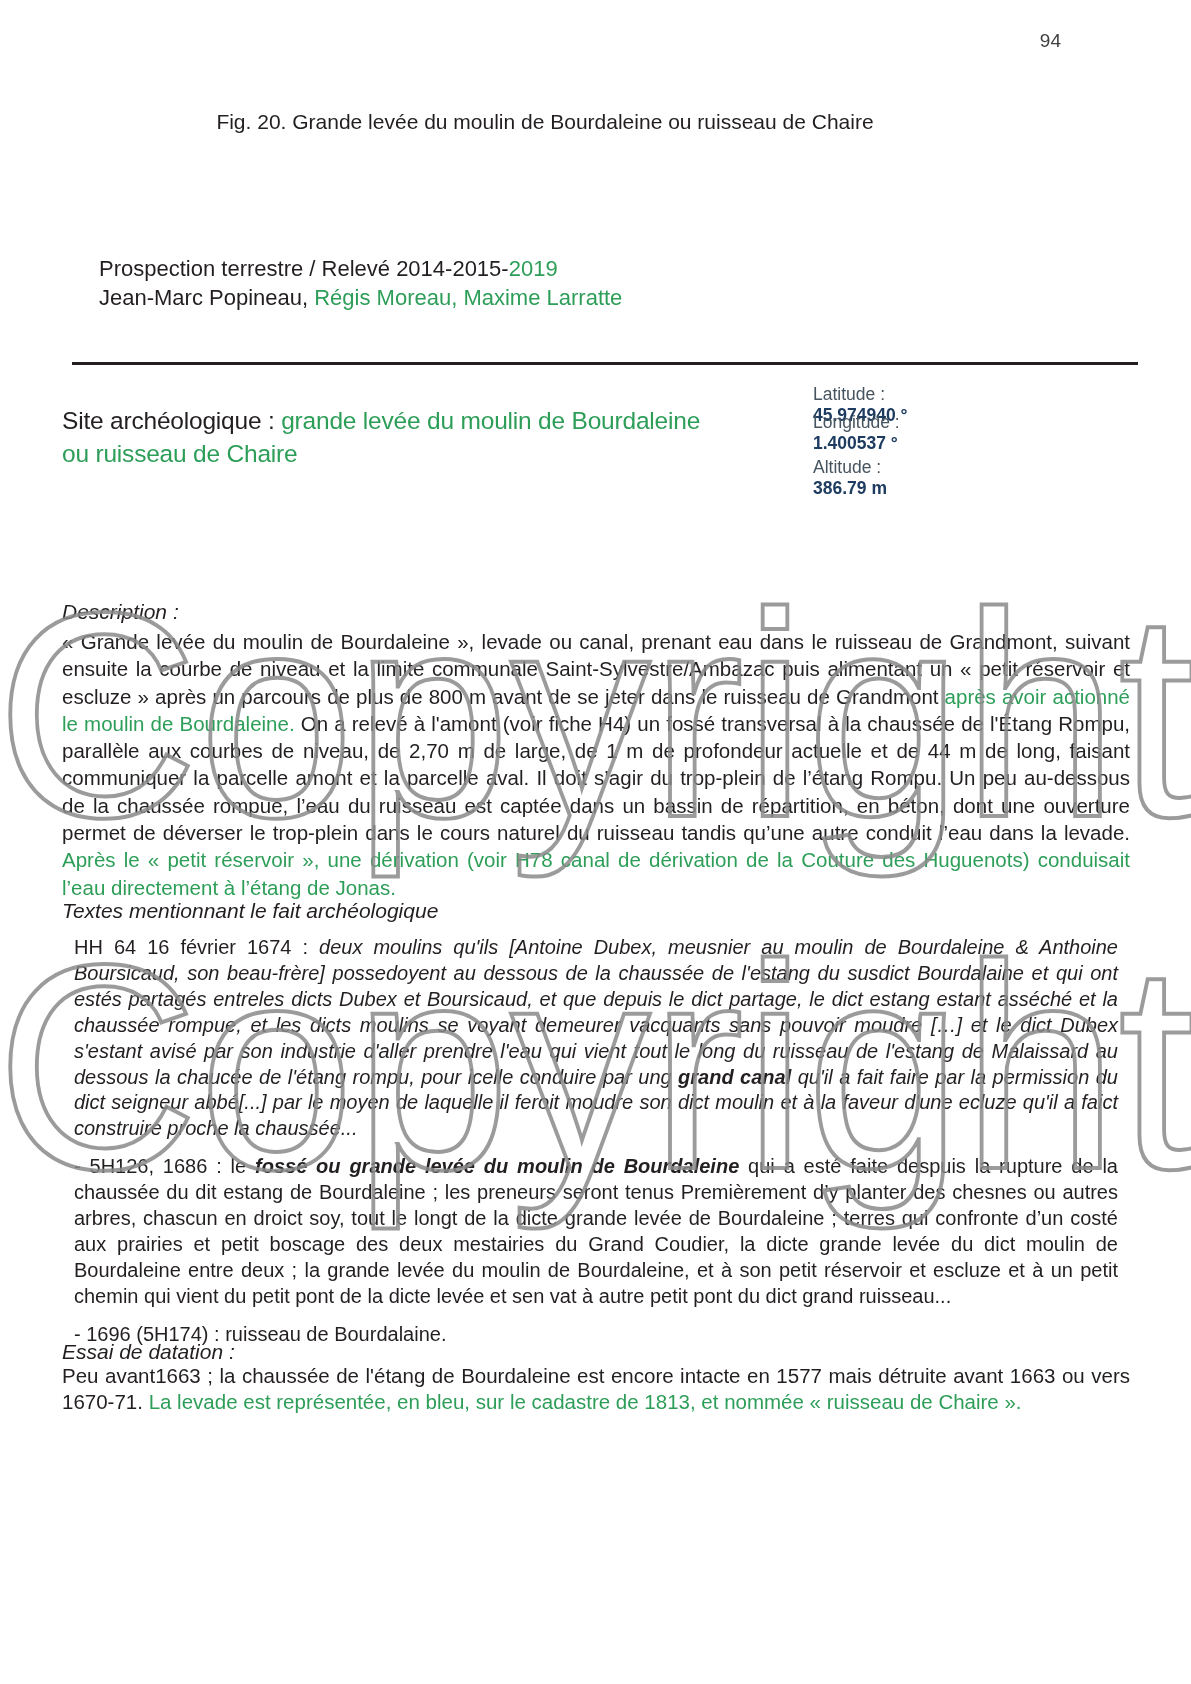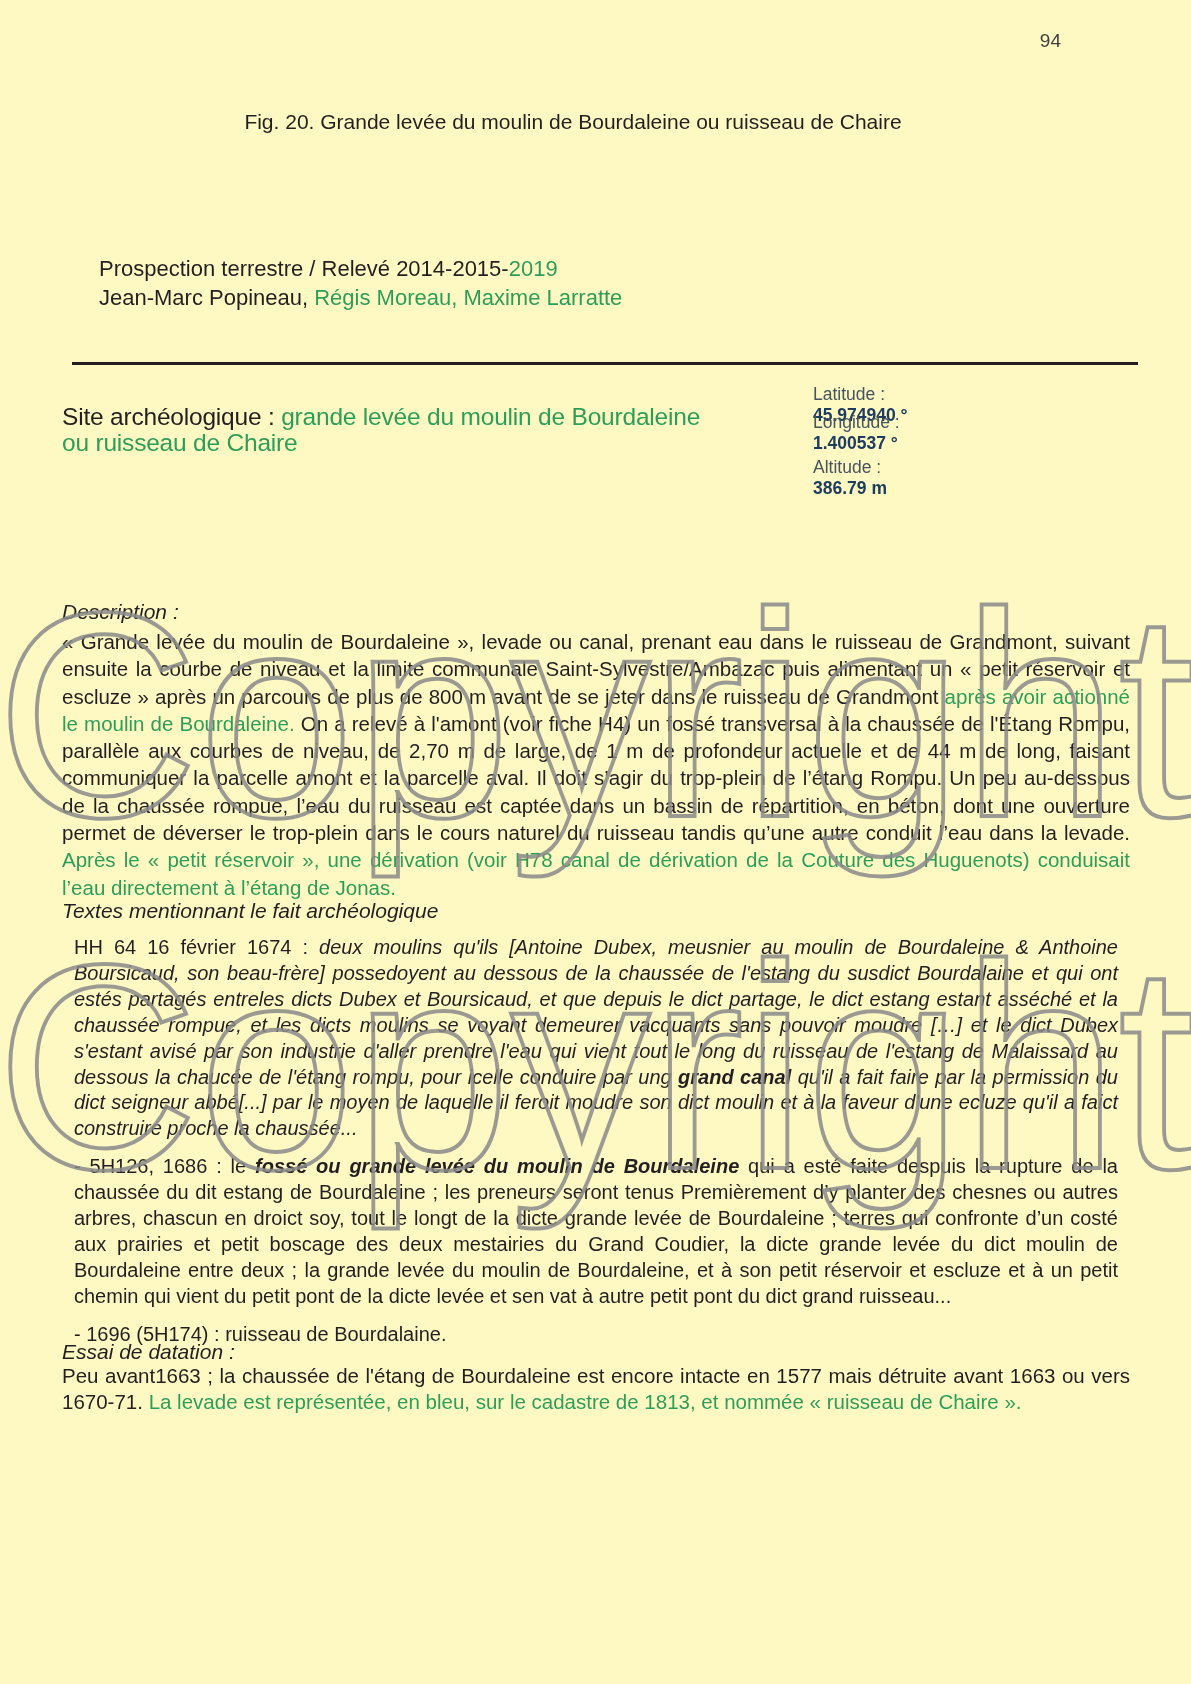--- a/index.html
+++ b/index.html
@@ -1,34 +1,34 @@
 <!DOCTYPE html>
 <html style="--ink: #231f20; --green: #2d9e58; --navy-label: #46545f; --navy-value: #1d3c60; --badge-ring: #2a61ad; --badge-text: #4372c2; --wm: #8a8a8a;"><head>
 <meta charset="utf-8">
 <style>
   html,body{margin:0;padding:0;background:#e8e8e8;}
   .page{
     position:relative;
     width:1191px;height:1684px;
-    background:#fef9c3;
+    background:#ffffff;
     margin:0 auto;
     overflow:hidden;
     color:var(--ink,#231f20);
     font-family:"Liberation Sans",sans-serif;
   }
   .green{color:var(--green,#2d9e58);}
   .it{font-style:italic;}
   .bi{font-style:italic;font-weight:bold;}
   .pagenum{
     position:absolute;top:30px;right:130px;
     font-size:19px;color:#3f3f3f;
   }
   .figcap{
     position:absolute;top:110px;left:0;width:1090px;
-    text-align:center;font-size:21px;padding-left:28px;
+    text-align:center;font-size:21px;
   }
   .prosp{
     position:absolute;top:254px;left:63px;
     font-size:22px;line-height:29px;margin-left:36px;
   }
   .badge{
     position:absolute;top:252px;left:1036px;
     width:76px;height:76px;
     border:10px solid var(--badge-ring,#2a61ad);
     border-radius:50%;
@@ -42,21 +42,21 @@
   }
   .coords{
     position:absolute;top:384px;left:813px;width:305px;height:100px;
     font-size:17.5px;
   }
   .coords-row{position:absolute;left:0;right:0;display:flex;justify-content:space-between;flex-direction:column;}
   .coords-row .lbl{color:var(--navy-label,#46545f);}
   .coords-row .val{color:var(--navy-value,#1d3c60);font-weight:bold;}
   .site-head{
     position:absolute;top:404px;left:62px;width:640px;
-    font-size:24.5px;line-height:26px;letter-spacing:-0.2px;
+    font-size:24.5px;line-height:33px;letter-spacing:-0.2px;
   }
   .faits{
     position:absolute;top:478px;left:62px;
     font-size:20px;
   }
   .situation{
     position:absolute;top:528px;left:62px;width:1068px;
     font-size:21px;line-height:27px;text-align:justify;
   }
   .desc-head{position:absolute;top:600px;left:62px;font-size:21px;}

